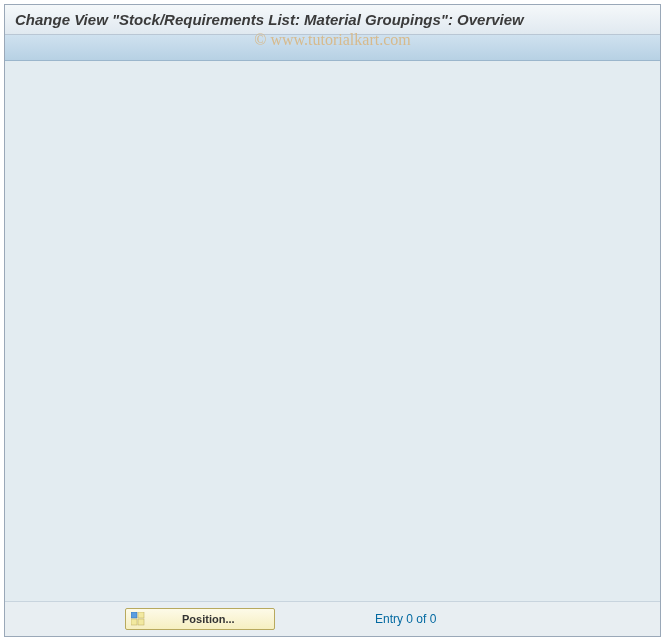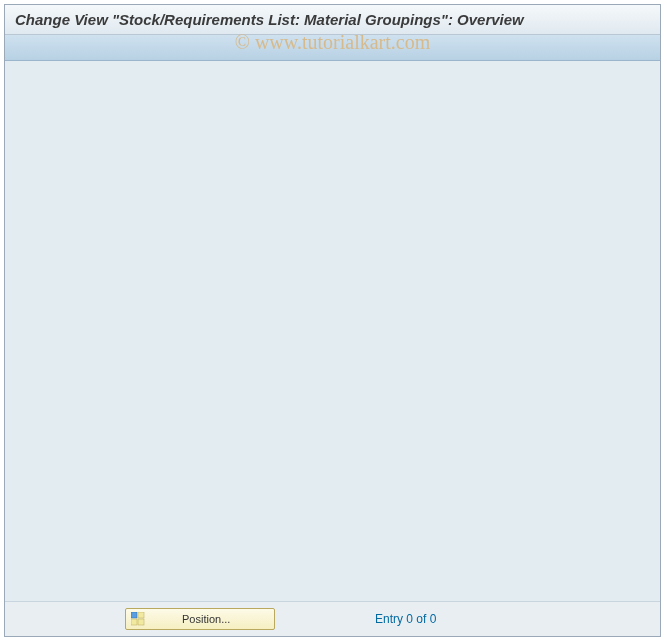--- a/index.html
+++ b/index.html
@@ -37,21 +37,21 @@
       border-bottom: 1px solid #9bb6cc;
       height: 26px;
       position: relative;
     }
     .watermark {
       position: absolute;
       top: 26px;
       left: 50%;
       transform: translateX(-50%);
       color: #d7ba8c;
-      font-size: 20px;
+      font-size: 16px;
       font-family: Georgia, serif;
       white-space: nowrap;
       pointer-events: none;
       z-index: 100;
     }
     .content-area {
       flex: 1;
       background: #e3ecf1;
       border-bottom: 1px solid #c8d4de;
     }
@@ -68,20 +68,21 @@
       height: 22px;
       background: linear-gradient(#fdfae8, #f6efc1);
       border: 1px solid #b8a95e;
       border-radius: 2px;
       display: flex;
       align-items: center;
       font-size: 11px;
       color: #333;
       cursor: pointer;
       padding: 0;
+      font-weight: bold;
     }
     .position-button .btn-icon {
       width: 20px;
       height: 20px;
       margin: 0 4px 0 2px;
       display: flex;
       align-items: center;
       justify-content: center;
     }
     .position-button .btn-label {

